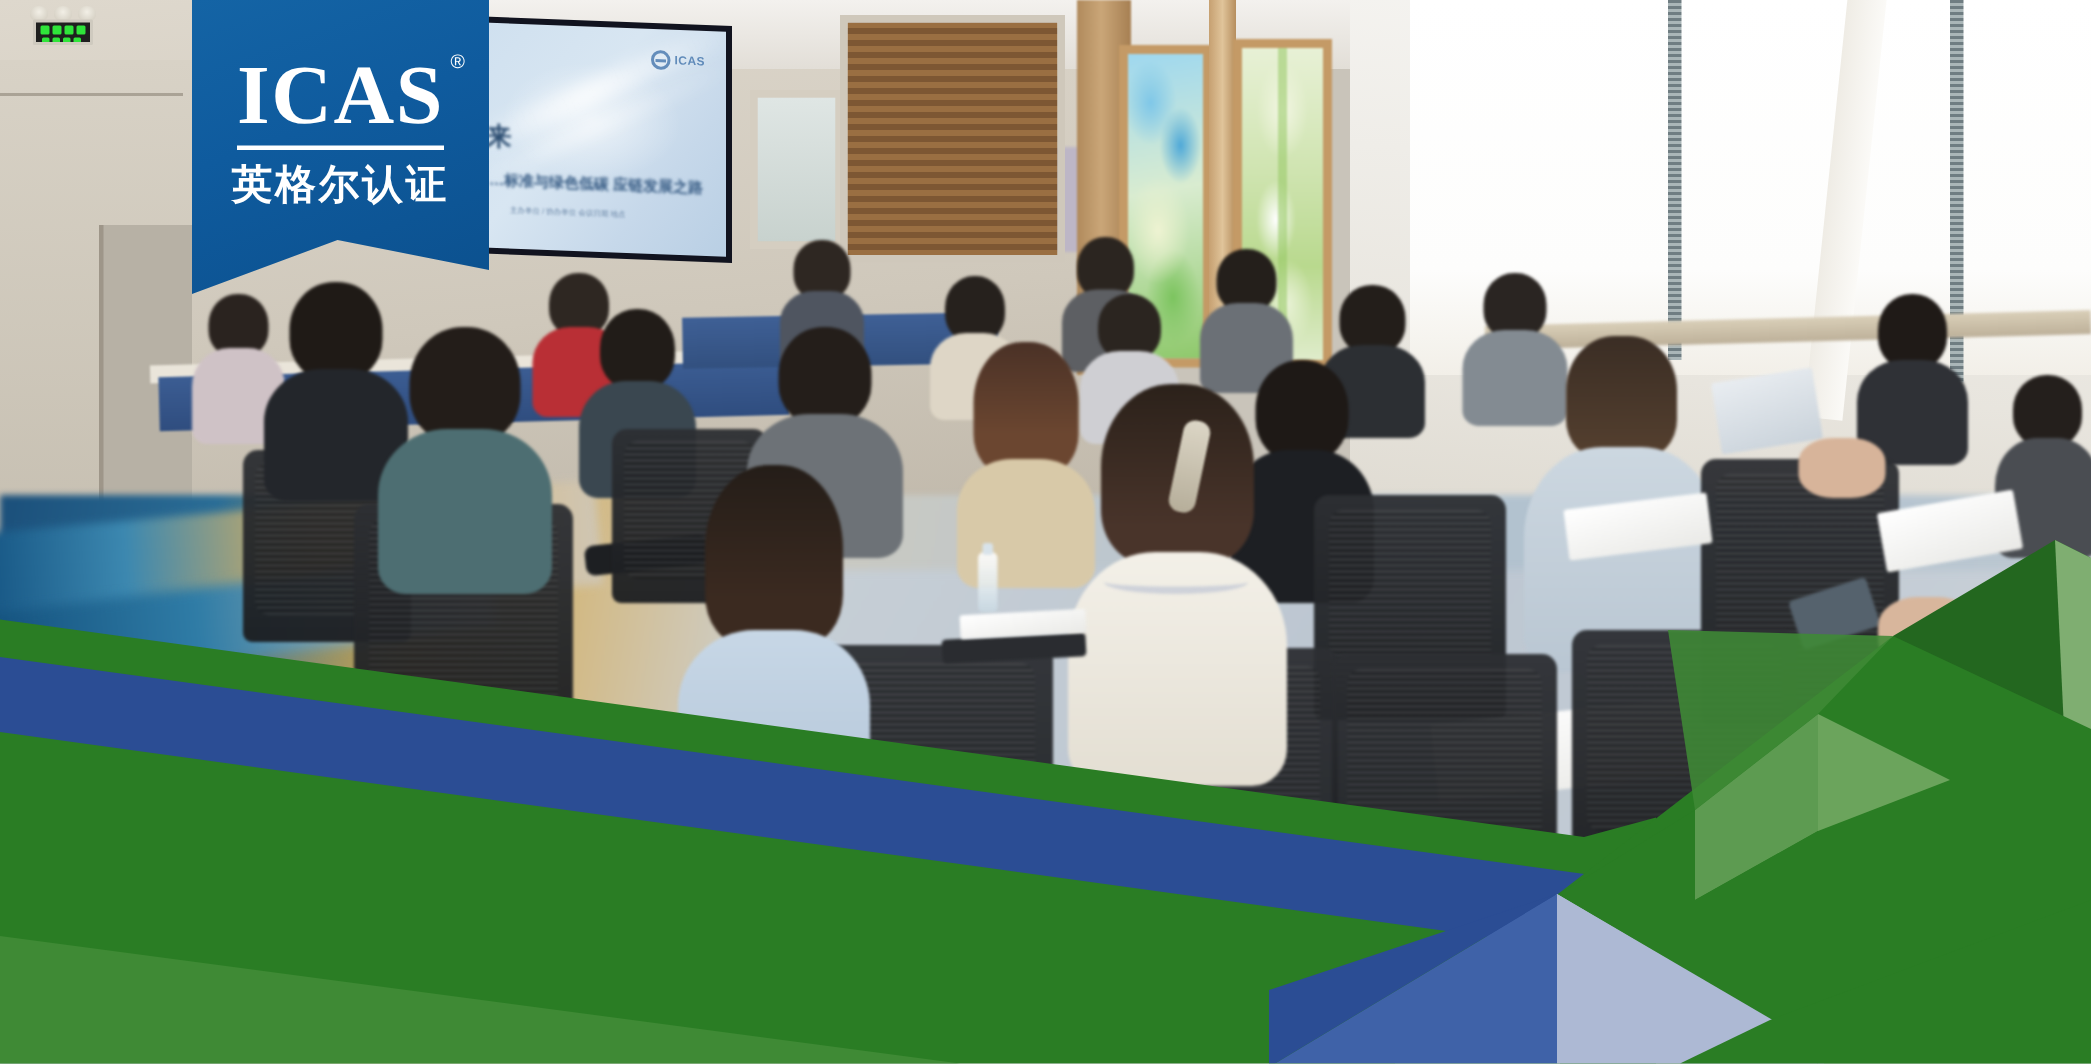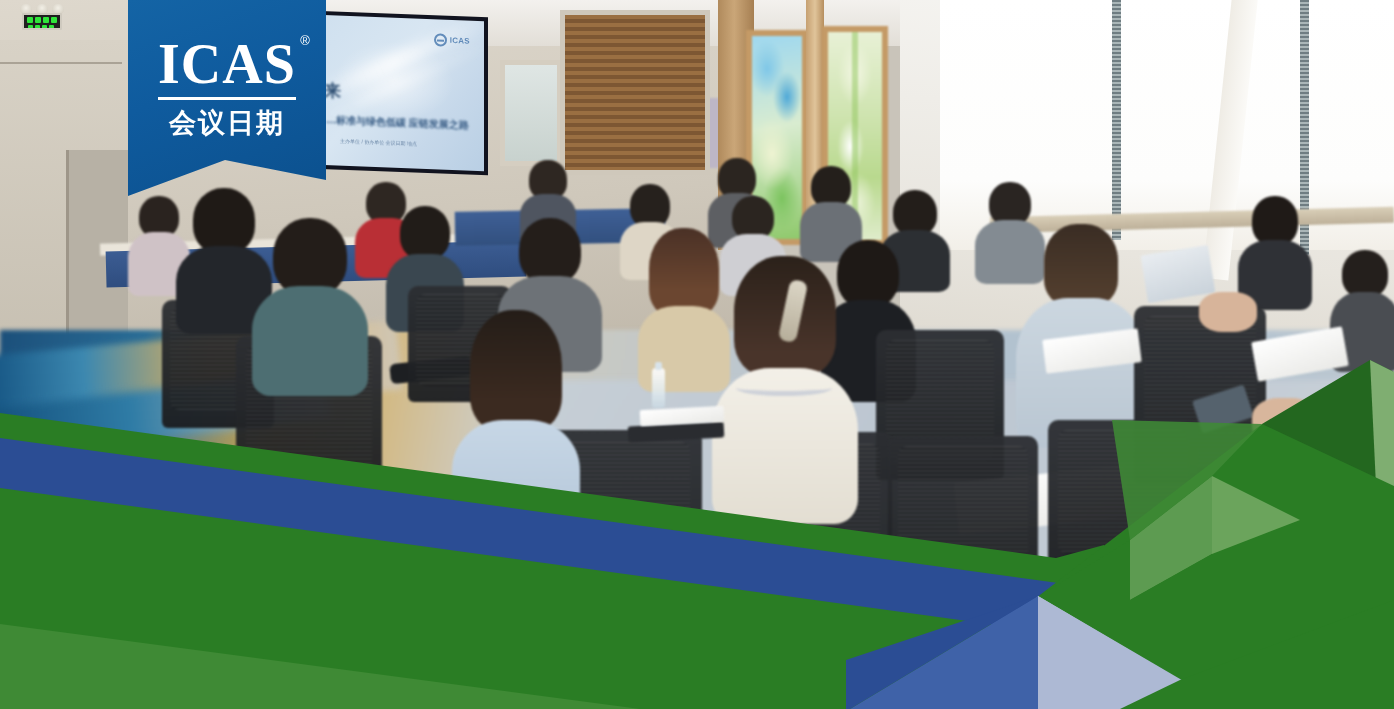--- a/index.html
+++ b/index.html
@@ -559,21 +559,21 @@
 
     <div style="position:absolute;inset:0;backdrop-filter:blur(0px);"></div>
   </div>
 
   <div class="logo-panel">
     <div class="logo-inner">
       <div class="logo-word">
         <span>ICAS</span>
         <span class="logo-reg">®</span>
       </div>
-      <div class="logo-cn">会议日期</div>
+      <div class="logo-cn">英格尔认证</div>
     </div>
   </div>
 
   <svg class="band" viewBox="0 0 1394 709" preserveAspectRatio="none" xmlns="http://www.w3.org/2000/svg">
 
     <polygon points="0,413 1056,558 1104,545 1104,709 0,709" fill="#2a7d24"></polygon>
 
     <polygon points="0,438 1110,590 1110,645 0,492" fill="#2b4d94"></polygon>
 
     <polygon points="0,488 1112,641 1394,600 1394,709 0,709" fill="#2a7d24"></polygon>

